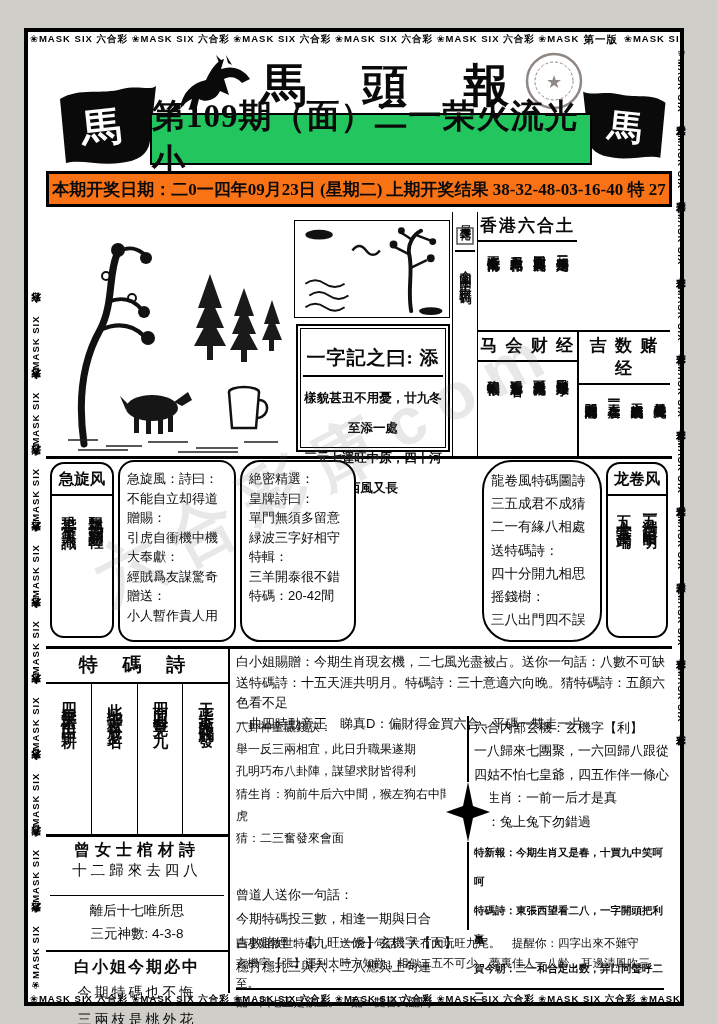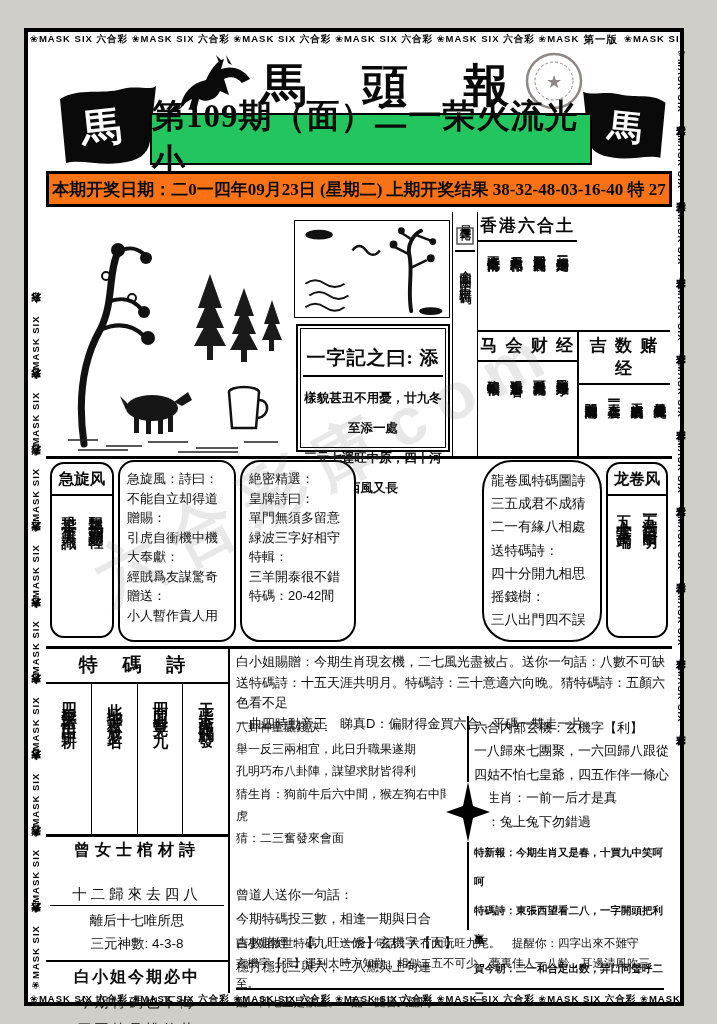--- a/index.html
+++ b/index.html
@@ -220,21 +220,21 @@
       <div class="tcol">
           <span>此地千秋有盛名</span>
         </div>
       <div class="tcol">
           <span>四季繁忙田中耕</span>
         </div>
     </div>
     <div class="hline" style="height:2.5px;"></div>
     <div style="padding:3px 4px 0;">
       <div class="serif b" style="font-size:16px;text-align:center;letter-spacing:5px;">曾女士棺材詩</div>
-      <div class="serif" style="font-size:14.5px;text-align:center;letter-spacing:4px;border-bottom:1.5px solid #000;padding-bottom:1px;margin-top:24px;">十二歸來去四八</div>
+      <div class="serif" style="font-size:14.5px;text-align:center;letter-spacing:4px;border-bottom:1.5px solid #000;padding-bottom:15px;">十二歸來去四八</div>
       <div class="ml" style="font-size:13.5px;text-align:center;line-height:1.75;padding-top:3px;">離后十七唯所思
 三元神數: 4-3-8</div>
     </div>
     <div class="hline" style="height:2.5px;margin-top:4px;"></div>
     <div style="padding:5px 4px 0;">
       <div class="b" style="font-size:16px;text-align:center;letter-spacing:2px;">白小姐今期必中</div>
       <div class="serif ml" style="font-size:14px;text-align:center;letter-spacing:3px;line-height:1.9;margin-top:2px;">今期特碼也不悔
 三兩枝是桃外花</div>
     </div>
   </div>

